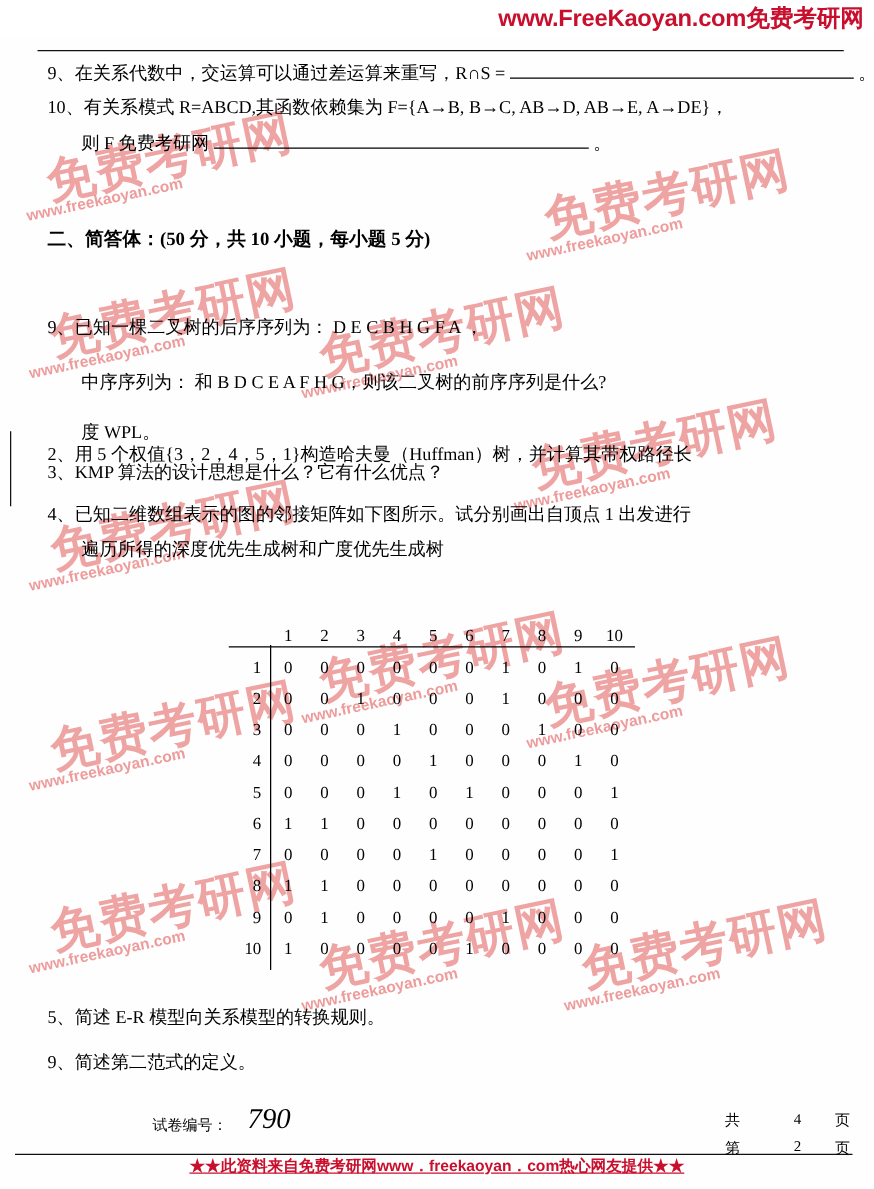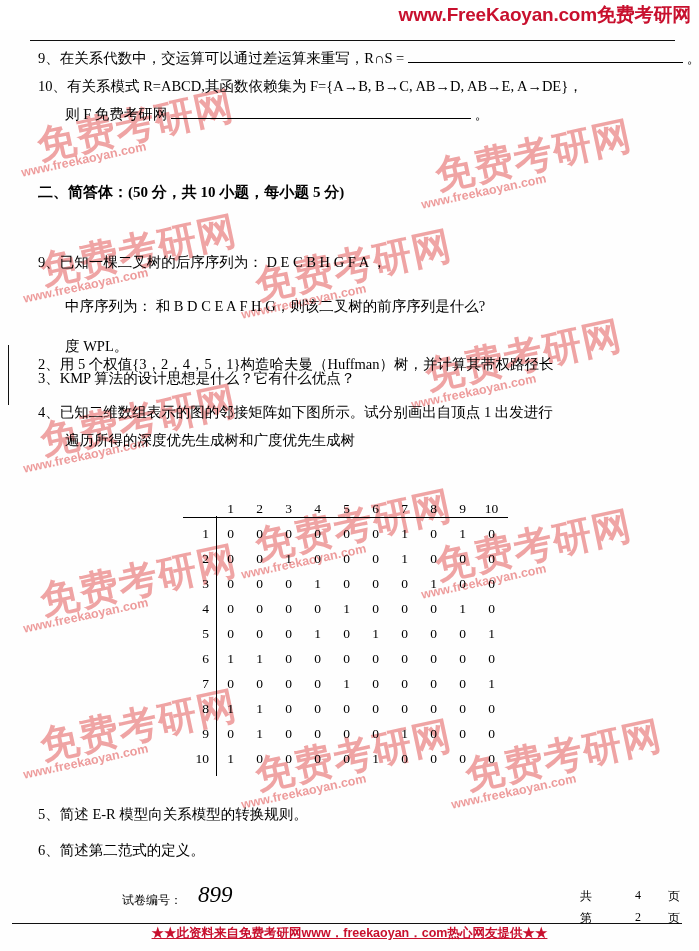--- a/index.html
+++ b/index.html
@@ -388,24 +388,24 @@
         <td>0</td>
         <td>0</td>
         <td>0</td>
         <td>0</td>
       </tr>
     </tbody>
       </table>
   </div>
 
   <div class="line" style="left:38px; top:774px;">5、简述 E-R 模型向关系模型的转换规则。</div>
-  <div class="line" style="left:38px; top:810px;">6、简述第二范式的定义。</div>
+  <div class="line" style="left:38px; top:810px;">9、简述第二范式的定义。</div>
 
   <div class="footer-label" style="left:122px; top:862px;">试卷编号：</div>
-  <div class="footer-num" style="left:198px; top:852px;">899</div>
+  <div class="footer-num" style="left:198px; top:852px;">790</div>
 
   <div class="footer-label" style="left:580px; top:858px;">共</div>
   <div class="footer-label" style="left:635px; top:858px;">4</div>
   <div class="footer-label" style="left:668px; top:858px;">页</div>
 
   <div class="footer-label" style="left:580px; top:880px;">第</div>
   <div class="footer-label" style="left:635px; top:880px;">2</div>
   <div class="footer-label" style="left:668px; top:880px;">页</div>
 
 </div>

